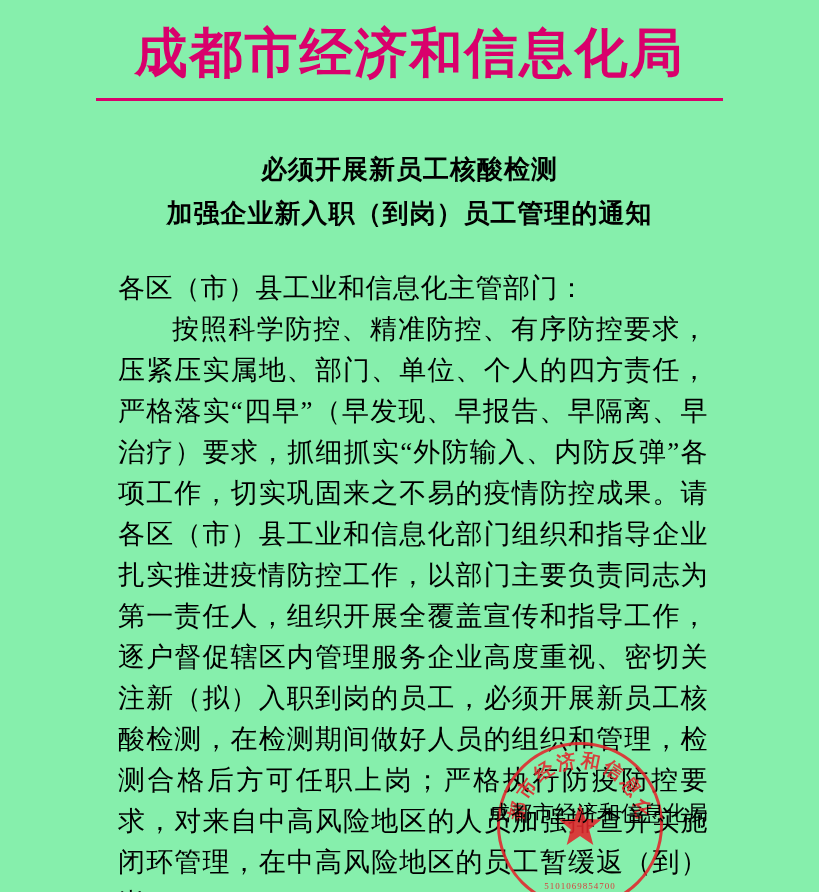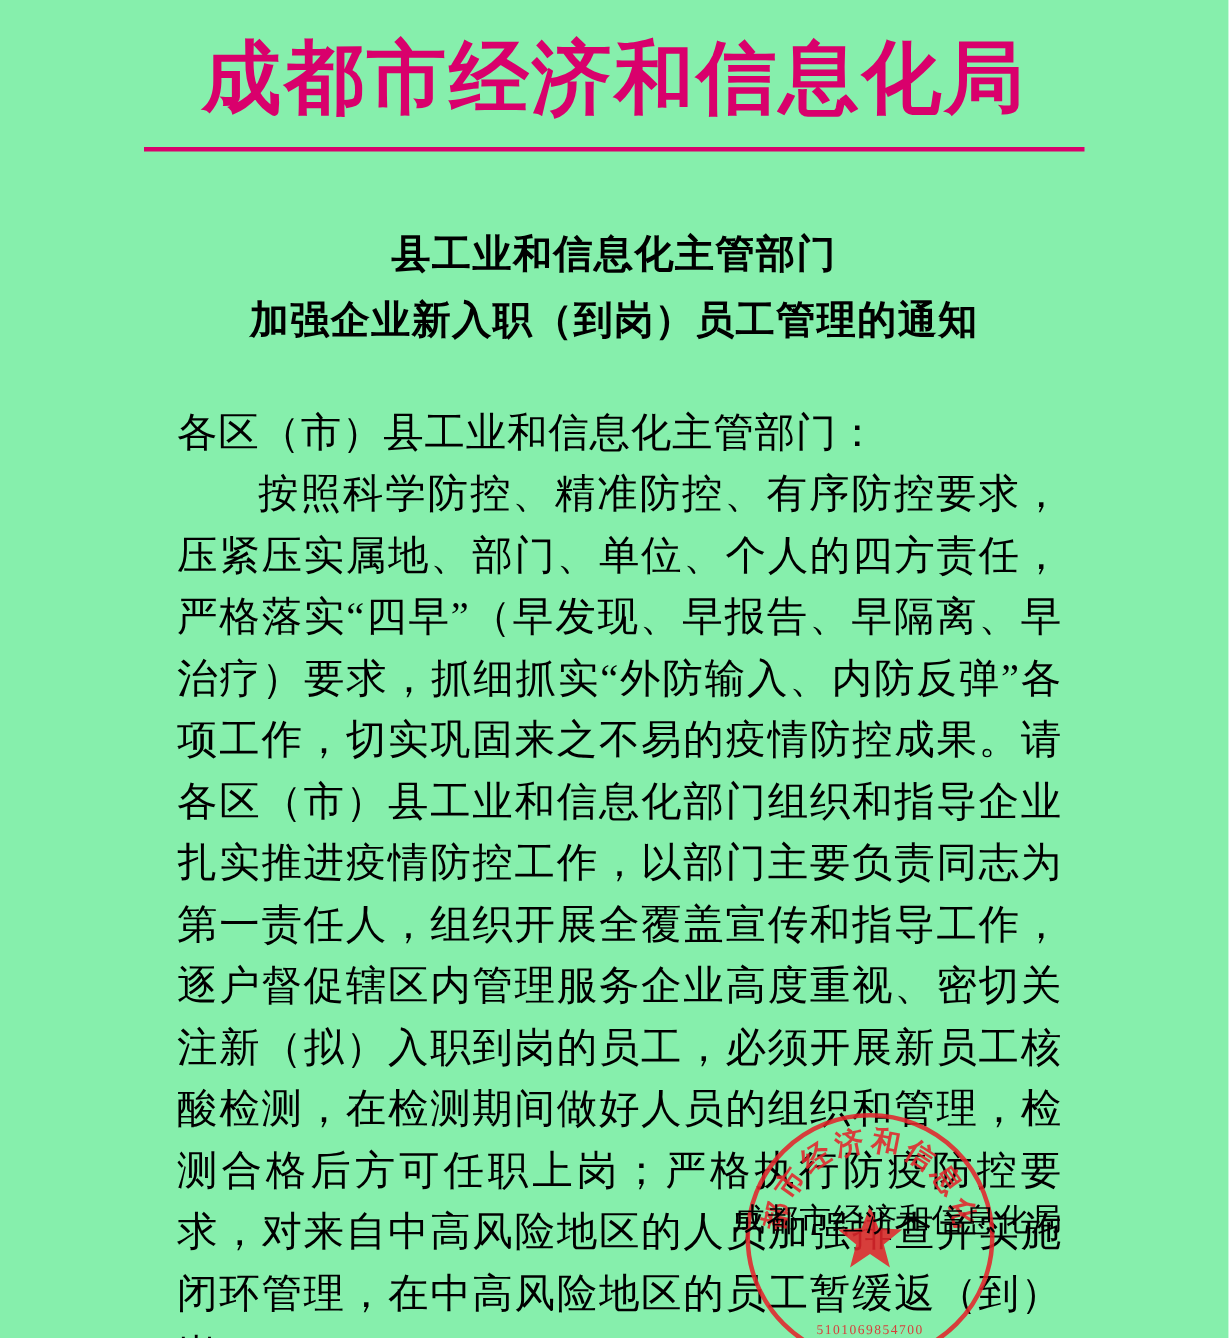--- a/index.html
+++ b/index.html
@@ -148,21 +148,21 @@
 <body>
 
 <div class="page">
 
   <div class="letterhead">
     <div class="letterhead-title">成都市经济和信息化局</div>
   </div>
   <div class="letterhead-rule"></div>
 
   <div class="doc-title">
-    <span class="line">县工业和信息化主管部门</span>
+    <span class="line">必须开展新员工核酸检测</span>
     <span class="line">加强企业新入职（到岗）员工管理的通知</span>
   </div>
 
   <div class="body-text">
     <p>各区（市）县工业和信息化主管部门：</p>
     <p class="p-indent">按照科学防控、精准防控、有序防控要求，压紧压实属地、部门、单位、个人的四方责任，严格落实“四早”（早发现、早报告、早隔离、早治疗）要求，抓细抓实“外防输入、内防反弹”各项工作，切实巩固来之不易的疫情防控成果。请各区（市）县工业和信息化部门组织和指导企业扎实推进疫情防控工作，以部门主要负责同志为第一责任人，组织开展全覆盖宣传和指导工作，逐户督促辖区内管理服务企业高度重视、密切关注新（拟）入职到岗的员工，必须开展新员工核酸检测，在检测期间做好人员的组织和管理，检测合格后方可任职上岗；严格执行防疫防控要求，对来自中高风险地区的人员加强排查并实施闭环管理，在中高风险地区的员工暂缓返（到）岗。</p>
     <p class="p-indent">外防输入。</p>
   </div>
 
   <div class="seal">

